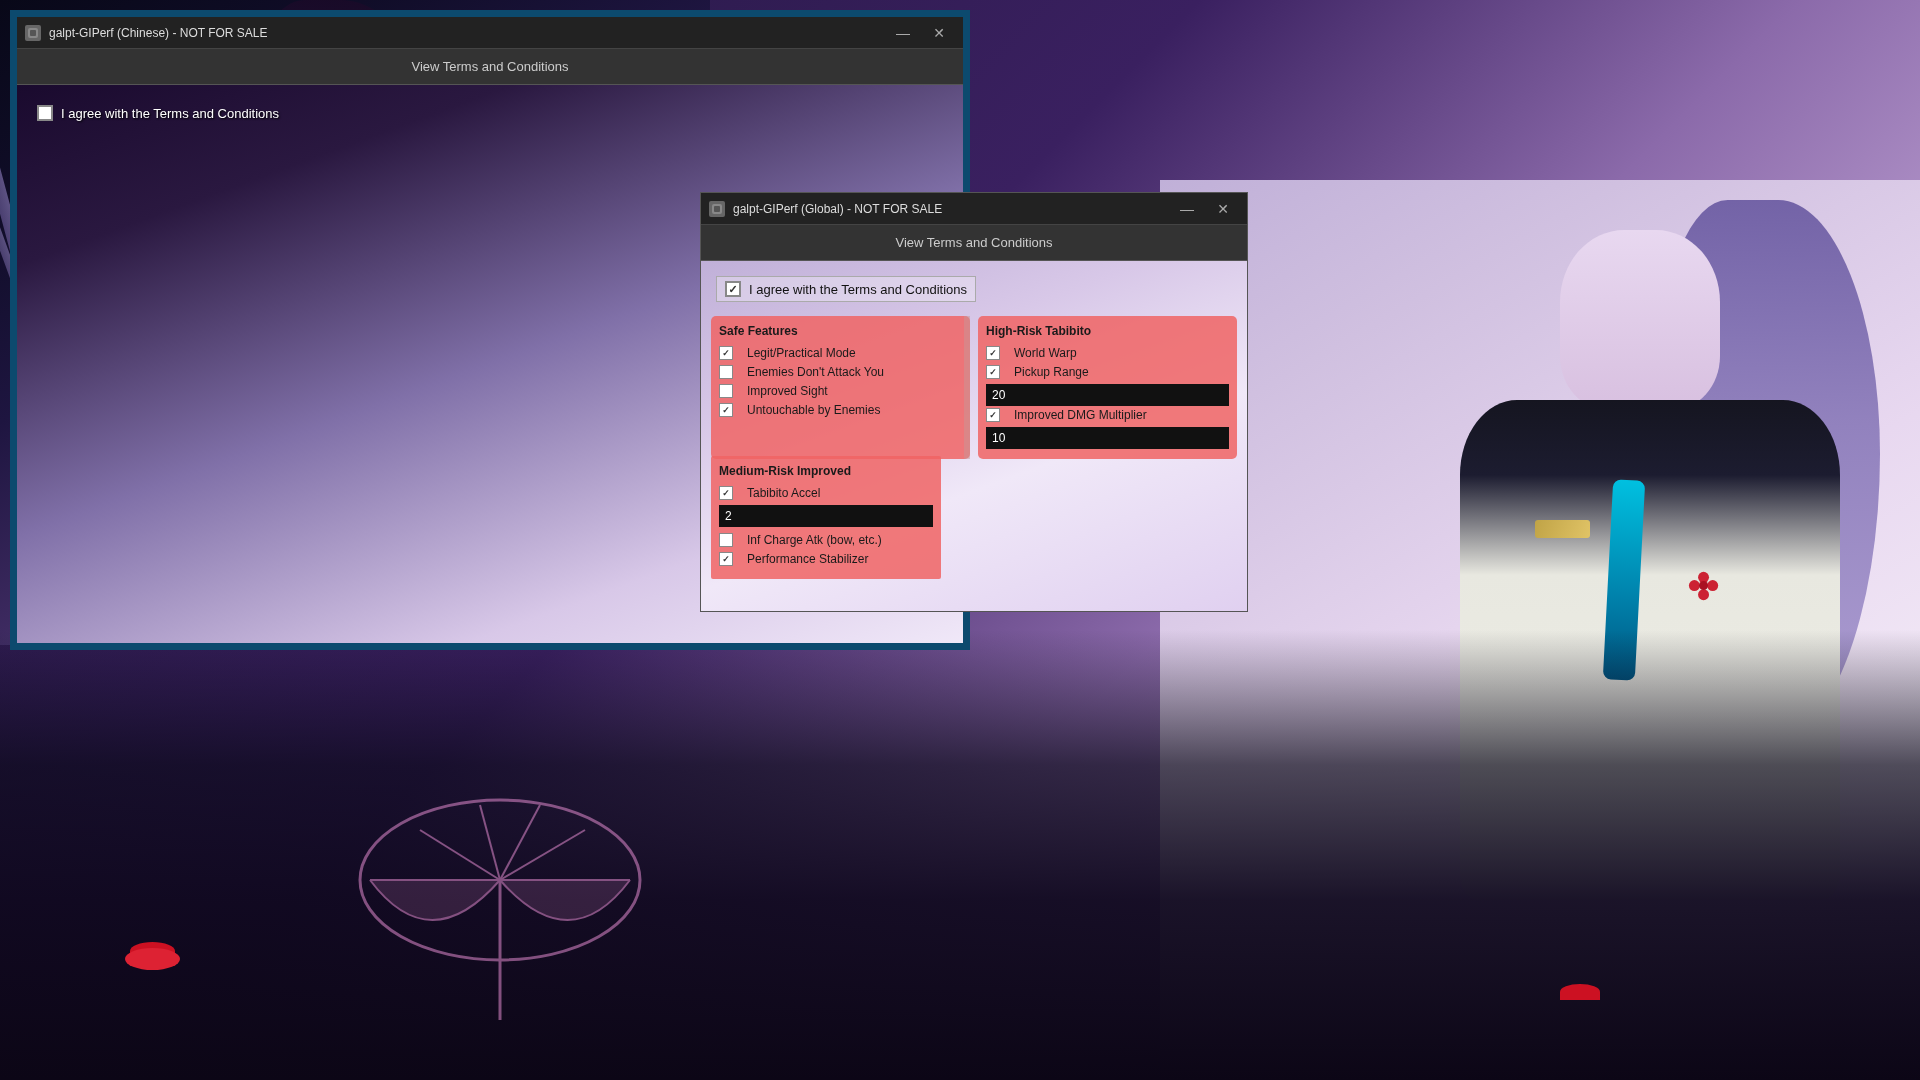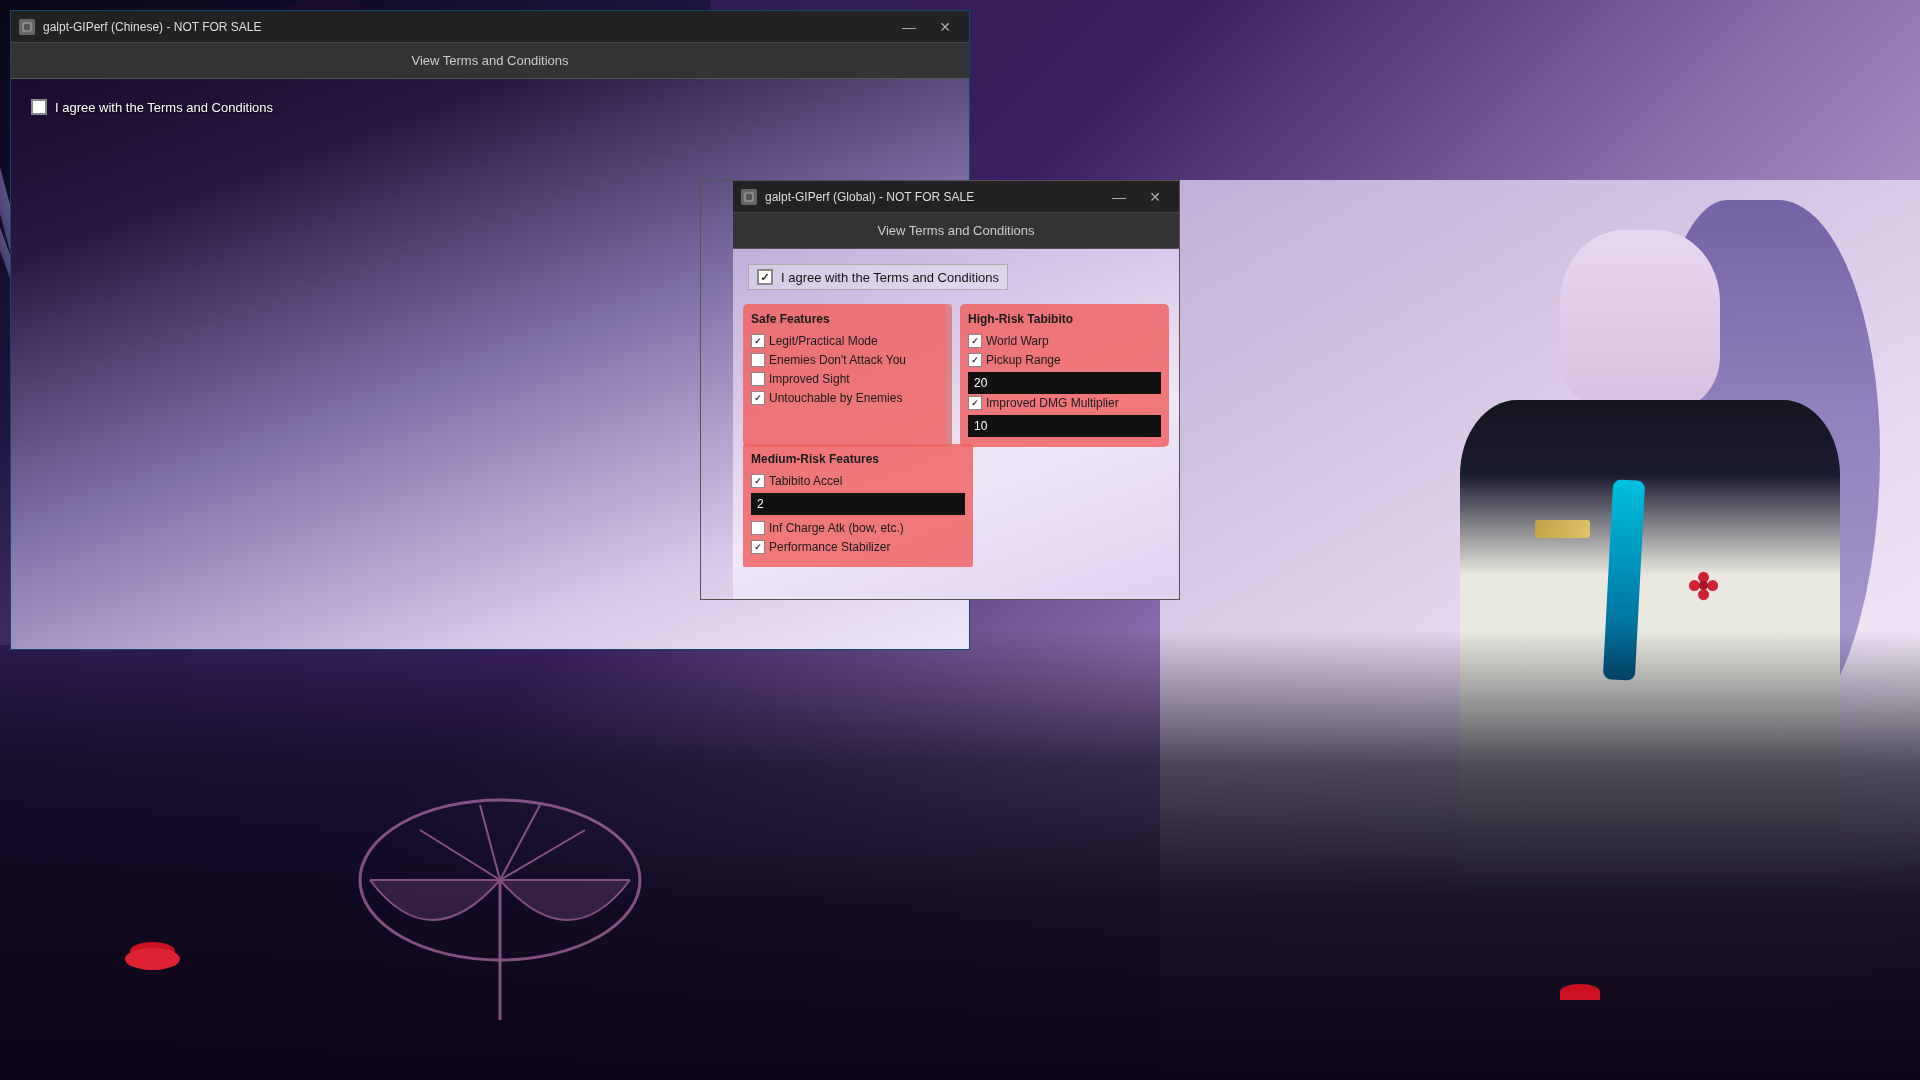--- a/index.html
+++ b/index.html
@@ -25,21 +25,21 @@
 
     
     .window-1 {
       position: absolute;
       top: 10px;
       left: 10px;
       width: 960px;
       height: 640px;
       background: transparent;
       z-index: 10;
-      border: 1px solid #0c4a6e;
+      border: 7px solid #0c4a6e;
     }
 
     .window-titlebar {
       height: 32px;
       background: #222;
       display: flex;
       align-items: center;
       padding: 0 8px;
       justify-content: space-between;
       border-bottom: 1px solid #444;
@@ -151,28 +151,27 @@
 
     .agree-label {
       color: #fff;
       font-size: 13px;
       text-shadow: 1px 1px 2px #000;
     }
 
     
     .window-2 {
       position: absolute;
-      top: 180px;
+      top: 192px;
       left: 700px;
-      width: 480px;
+      width: 548px;
       height: 420px;
       background: transparent;
       z-index: 20;
       border: 1px solid #555;
-      padding-left: 32px;
     }
 
     .window-2-body {
       background: rgba(0,0,0,0.1);
       height: calc(100% - 68px);
       position: relative;
       overflow: hidden;
     }
 
     .window-2-bg {
@@ -218,21 +217,21 @@
     .feature-panel-title {
       font-size: 12px;
       font-weight: bold;
       color: #1a1a1a;
       margin-bottom: 8px;
     }
 
     .feature-item {
       display: flex;
       align-items: center;
-      gap: 4px;
+      gap: 14px;
       margin-bottom: 5px;
     }
 
     .feature-checkbox {
       width: 14px;
       height: 14px;
       background: #fff;
       border: 1px solid #888;
       cursor: pointer;
       display: flex;
@@ -455,21 +454,21 @@
         <input class="feature-input" type="text" value="20" style="">
         <div class="feature-item">
           <div class="feature-checkbox checked"></div>
           <span class="feature-label">Improved DMG Multiplier</span>
         </div>
         <input class="feature-input" type="text" value="10" style="">
       </div>
     </div>
 
     <div class="medium-risk-panel">
-      <div class="feature-panel-title">Medium-Risk Features</div>
+      <div class="feature-panel-title">Medium-Risk Improved</div>
       <div class="feature-item">
         <div class="feature-checkbox checked"></div>
         <span class="feature-label">Tabibito Accel</span>
       </div>
       <input class="feature-input" type="text" value="2" style="margin-bottom: 6px;">
       <div class="feature-item">
         <div class="feature-checkbox"></div>
         <span class="feature-label">Inf Charge Atk (bow, etc.)</span>
       </div>
       <div class="feature-item">

